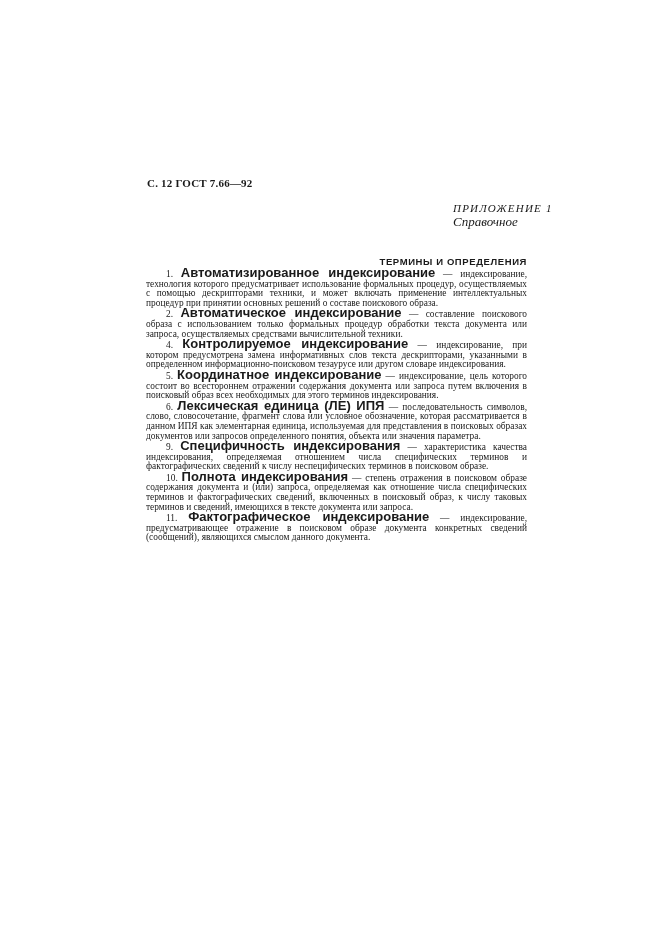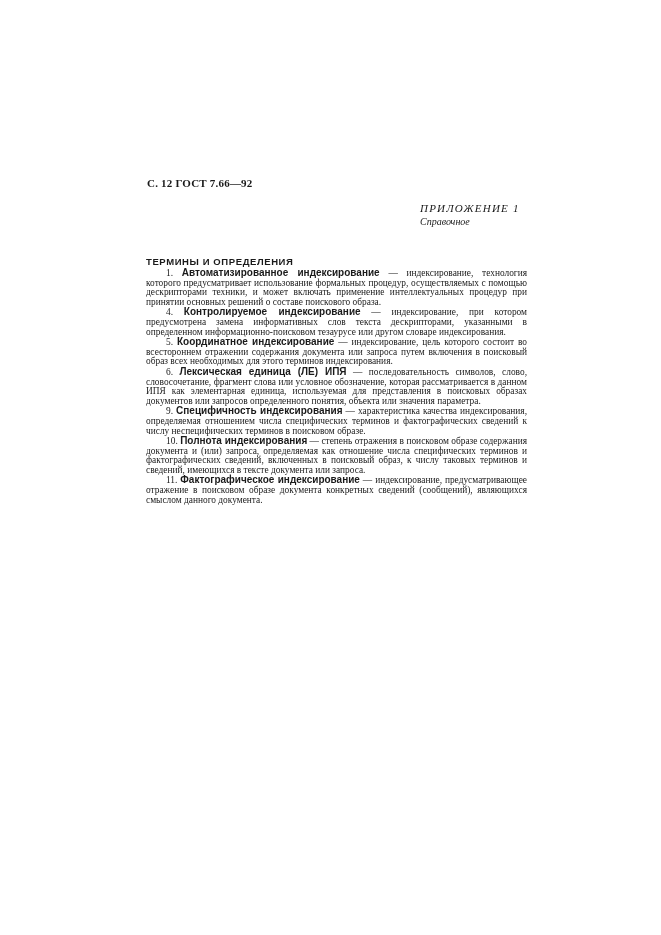--- a/index.html
+++ b/index.html
@@ -7,50 +7,51 @@
       width: 661px; height: 935px; background: #ffffff;
       position: relative; overflow: hidden;
       font-family: "Liberation Serif", serif; color: #1a1a1a;
     }
     .page-header {
       position: absolute; left: 147px; top: 177px;
       font-family: "Liberation Serif", serif; font-weight: bold; font-size: 11px;
       letter-spacing: 0.2px;
     }
     .appendix {
-      position: absolute; left: 420px; top: 202px; width: 110px;
+      position: absolute; left: 453px; top: 202px; width: 110px;
       font-style: italic;
     }
     .appendix .a-title { font-size: 11px; letter-spacing: 1.2px; line-height: 13px; }
-    .appendix .a-sub { font-size: 10px; line-height: 13px; }
+    .appendix .a-sub { font-size: 13px; line-height: 13px; }
     .section-title {
       position: absolute; left: 146px; width: 381px; top: 256px;
-      text-align: left; font-family: "Liberation Sans", sans-serif; font-weight: bold;
+      text-align: right; font-family: "Liberation Sans", sans-serif; font-weight: bold;
       font-size: 9.5px; letter-spacing: 0.6px;
     }
     .terms {
       position: absolute; left: 146px; top: 268px; width: 381px;
       font-size: 9.4px; line-height: 9.6px; text-align: justify;
     }
     .term { margin: 0; text-indent: 20px; }
-    .term b { font-family: "Liberation Sans", sans-serif; font-size: 10px; }
+    .term b { font-family: "Liberation Sans", sans-serif; font-size: 13px; }
   </style>
 </head>
 <body>
 
 <div class="page-header">С. 12 ГОСТ 7.66—92</div>
 
 <div class="appendix">
   <div class="a-title">ПРИЛОЖЕНИЕ 1</div>
   <div class="a-sub">Справочное</div>
 </div>
 
 <div class="section-title">ТЕРМИНЫ И ОПРЕДЕЛЕНИЯ</div>
 
 <div class="terms">
   <p class="term"><span>1.</span> <b>Автоматизированное индексирование</b><span> — </span><span>индексирование, технология которого предусматривает использование формальных процедур, осуществляемых с помощью дескрипторами техники, и может включать применение интеллектуальных процедур при принятии основных решений о составе поискового образа.</span></p>
+  <p class="term"><span>2.</span> <b>Автоматическое индексирование</b><span> — </span><span>составление поискового образа с использованием только формальных процедур обработки текста документа или запроса, осуществляемых средствами вычислительной техники.</span></p>
   <p class="term"><span>4.</span> <b>Контролируемое индексирование</b><span> — </span><span>индексирование, при котором предусмотрена замена информативных слов текста дескрипторами, указанными в определенном информационно-поисковом тезаурусе или другом словаре индексирования.</span></p>
   <p class="term"><span>5.</span> <b>Координатное индексирование</b><span> — </span><span>индексирование, цель которого состоит во всестороннем отражении содержания документа или запроса путем включения в поисковый образ всех необходимых для этого терминов индексирования.</span></p>
   <p class="term"><span>6.</span> <b>Лексическая единица (ЛЕ) ИПЯ</b><span> — </span><span>последовательность символов, слово, словосочетание, фрагмент слова или условное обозначение, которая рассматривается в данном ИПЯ как элементарная единица, используемая для представления в поисковых образах документов или запросов определенного понятия, объекта или значения параметра.</span></p>
   <p class="term"><span>9.</span> <b>Специфичность индексирования</b><span> — </span><span>характеристика качества индексирования, определяемая отношением числа специфических терминов и фактографических сведений к числу неспецифических терминов в поисковом образе.</span></p>
   <p class="term"><span>10.</span> <b>Полнота индексирования</b><span> — </span><span>степень отражения в поисковом образе содержания документа и (или) запроса, определяемая как отношение числа специфических терминов и фактографических сведений, включенных в поисковый образ, к числу таковых терминов и сведений, имеющихся в тексте документа или запроса.</span></p>
   <p class="term"><span>11.</span> <b>Фактографическое индексирование</b><span> — </span><span>индексирование, предусматривающее отражение в поисковом образе документа конкретных сведений (сообщений), являющихся смыслом данного документа.</span></p>
 </div>
 
 </body></html>

